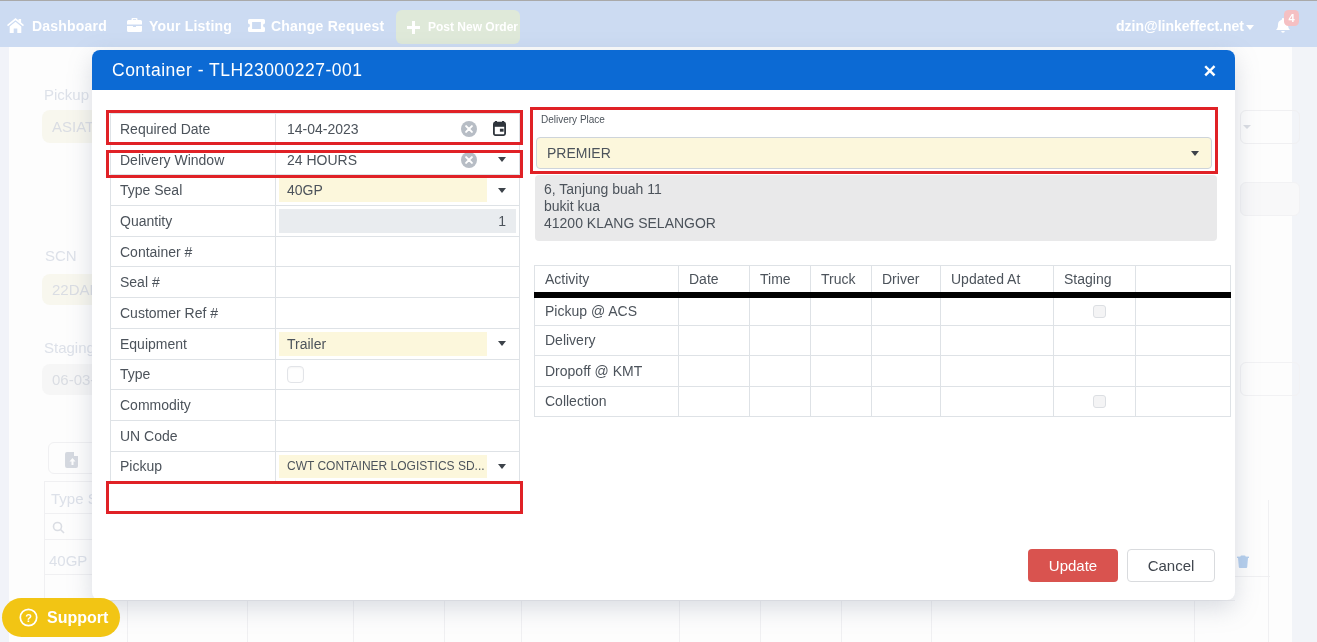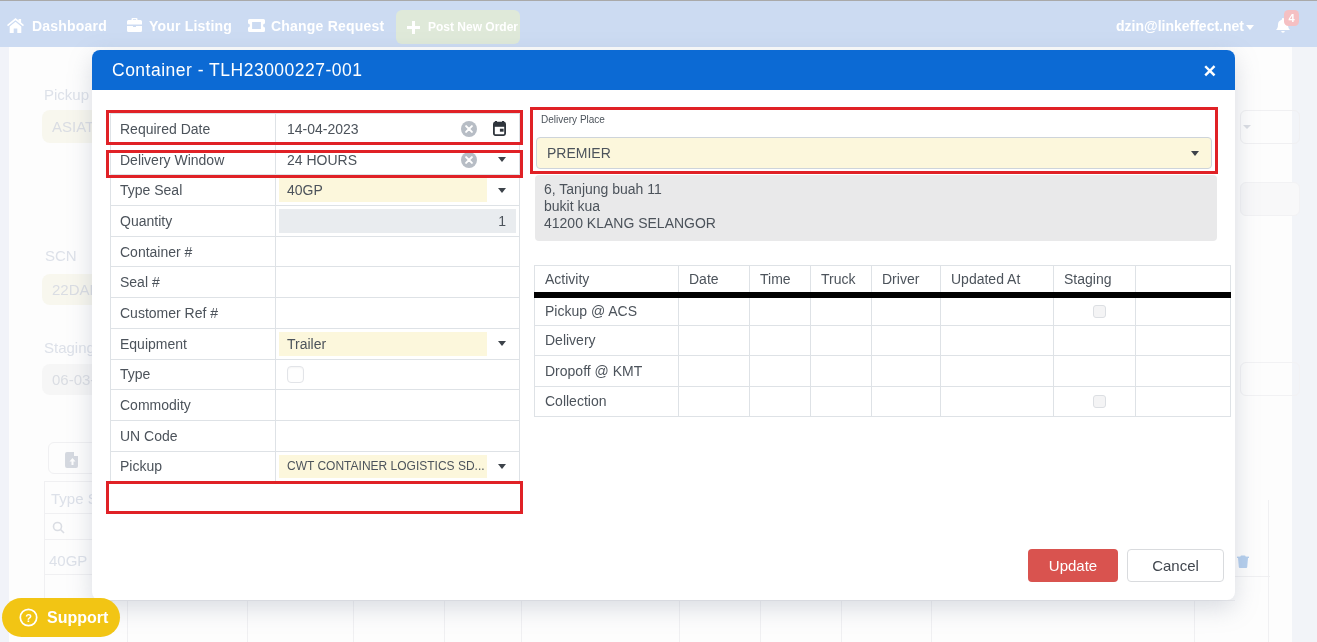--- a/index.html
+++ b/index.html
@@ -46,21 +46,21 @@
   .dp-select { position:absolute; left:536px; top:137px; width:676px; height:32px; background:#fcf7dc; border:1px solid #ced4da; border-radius:4px; display:flex; align-items:center; padding-left:10px; font-size:14px; color:#4c535b; }
   .dp-addr { position:absolute; left:535px; top:175px; width:682px; height:66px; background:#e9e9ea; border-radius:4px; padding:6px 0 0 9px; font-size:14px; color:#4c535b; line-height:17px; }
 
   .atable { position:absolute; left:534px; top:265px; border-collapse:collapse; table-layout:fixed; }
   .atable td { border:1px solid #dee2e6; font-size:14px; color:#4c535b; padding:0 0 0 10px; }
   .atable tr.hd td { height:29px; border-bottom:6px solid #000000; }
   .atable tr.bd td { height:30.5px; }
   .stgbox { width:13px; height:13px; border:1px solid #dcdfe3; border-radius:3px; background:#f4f4f5; margin:0 auto; }
 
   .btn-update { position:absolute; left:1028px; top:549px; width:90px; height:33px; background:#d9534f; border-radius:4px; color:#fff; font-size:15px; display:flex; align-items:center; justify-content:center; }
-  .btn-cancel { position:absolute; left:1127px; top:549px; width:97px; height:33px; background:#fff; border:1px solid #d9dbde; border-radius:4px; color:#40464e; font-size:15px; display:flex; align-items:center; justify-content:center; }
+  .btn-cancel { position:absolute; left:1127px; top:549px; width:88px; height:33px; background:#fff; border:1px solid #d9dbde; border-radius:4px; color:#40464e; font-size:15px; display:flex; align-items:center; justify-content:center; }
 
   
   .support { position:absolute; left:2px; top:598px; width:118px; height:39px; background:#f2c514; border-radius:20px; display:flex; align-items:center; color:#fff; font-weight:700; font-size:16px; z-index:50; }
 </style>
 </head>
 <body>
 <div id="app">
 
   <div class="abs" style="left:0;top:47px;width:1317px;height:595px;background:#fdfdfd;"></div>
   <div class="abs" style="left:0;top:47px;width:9px;height:595px;background:#f1f3f9;"></div>

